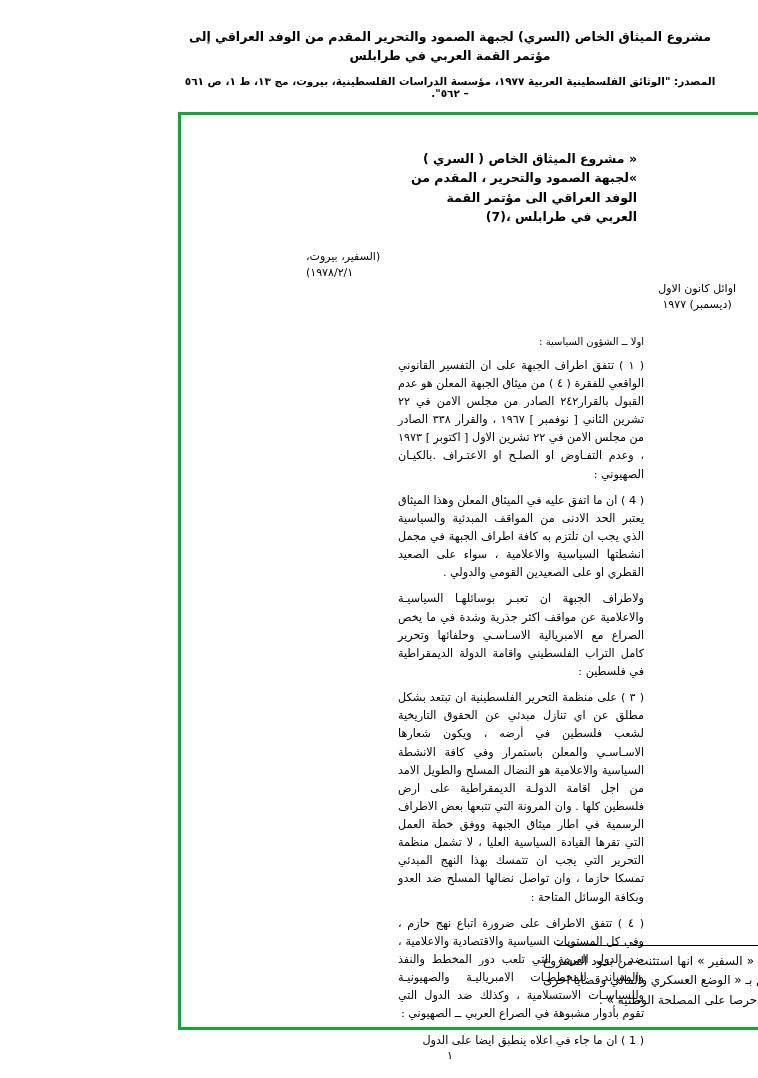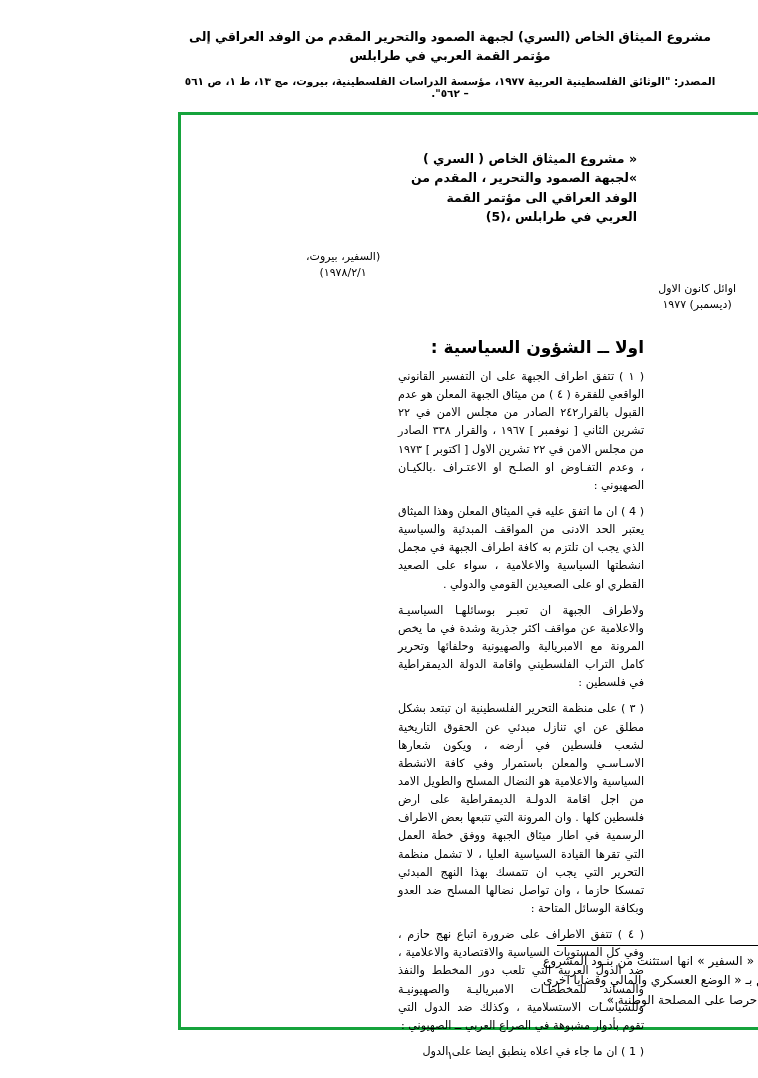--- a/index.html
+++ b/index.html
@@ -84,35 +84,35 @@
     display: flex;
     flex-direction: row;
     justify-content: space-between;
     margin: 22px auto 0 auto;
     width: 430px;
     font-size: 11px;
     line-height: 1.5;
     color: #000;
   }
   .meta-right { text-align: center; margin-top: 32px; }
-  .meta-left  { text-align: center; }
+  .meta-left  { text-align: left; }
 
   
   .body-col {
     width: 246px;
     margin: 20px auto 0 auto;
     text-align: justify;
     text-align-last: right;
     font-size: 11.2px;
     line-height: 1.62;
     color: #000;
   }
   .section-heading {
-    font-weight: bold;
-    font-size: 17px;
+    font-weight: normal;
+    font-size: 10px;
     margin-bottom: 7px;
     text-align: right;
   }
   .para {
     margin: 4px 0 8px 0;
     text-indent: 0;
   }
 
   
   .footnote-wrap {
@@ -153,38 +153,38 @@
 <div class="page">
 
   <div class="header">
     <div class="header-title">مشروع الميثاق الخاص (السري) لجبهة الصمود والتحرير المقدم من الوفد العراقي إلى مؤتمر القمة العربي في طرابلس</div>
     <div class="header-source">المصدر: "الوثائق الفلسطينية العربية ١٩٧٧، مؤسسة الدراسات الفلسطينية، بيروت، مج ١٣، ط ١، ص ٥٦١ – ٥٦٢".</div>
   </div>
 
   <div class="frame">
     <div class="frame-inner">
 
-      <div class="doc-title">« مشروع الميثاق الخاص ( السري ) »لجبهة الصمود والتحرير ، المقدم من الوفد العراقي الى مؤتمر القمة العربي في طرابلس ،(5)</div>
+      <div class="doc-title">« مشروع الميثاق الخاص ( السري ) »لجبهة الصمود والتحرير ، المقدم من الوفد العراقي الى مؤتمر القمة العربي في طرابلس ،(7)</div>
 
       <div class="meta-row">
         <div class="meta-right">
           <div>اوائل كانون الاول</div>
           <div>(ديسمبر) ١٩٧٧</div>
         </div>
         <div class="meta-left">
           <div>(السفير، بيروت،</div>
           <div>١٩٧٨/٢/١)</div>
         </div>
       </div>
 
       <div class="body-col">
         <div class="section-heading">اولا ــ الشؤون السياسية :</div>
         <p class="para">( ١ ) تتفق اطراف الجبهة على ان التفسير القانوني الواقعي للفقرة ( ٤ ) من ميثاق الجبهة المعلن هو عدم القبول بالقرار٢٤٢ الصادر من مجلس الامن في ٢٢ تشرين الثاني [ نوفمبر ] ١٩٦٧ ، والقرار ٣٣٨ الصادر من مجلس الامن في ٢٢ تشرين الاول [ اكتوبر ] ١٩٧٣ ، وعدم التفـاوض او الصلـح او الاعتـراف .بالكيـان الصهيوني :</p>
         <p class="para">( 4 ) ان ما اتفق عليه في الميثاق المعلن وهذا الميثاق يعتبر الحد الادنى من المواقف المبدئية والسياسية الذي يجب ان تلتزم به كافة اطراف الجبهة في مجمل انشطتها السياسية والاعلامية ، سواء على الصعيد القطري او على الصعيدين القومي والدولي .</p>
-        <p class="para">ولاطراف الجبهة ان تعبـر بوسائلهـا السياسيـة والاعلامية عن مواقف اكثر جذرية وشدة في ما يخص المرونة مع الامبريالية والصهيونية وحلفائها وتحرير كامل التراب الفلسطيني واقامة الدولة الديمقراطية في فلسطين :</p>
+        <p class="para">ولاطراف الجبهة ان تعبـر بوسائلهـا السياسيـة والاعلامية عن مواقف اكثر جذرية وشدة في ما يخص الصراع مع الامبريالية الاسـاسـي وحلفائها وتحرير كامل التراب الفلسطيني واقامة الدولة الديمقراطية في فلسطين :</p>
         <p class="para">( ٣ ) على منظمة التحرير الفلسطينية ان تبتعد بشكل مطلق عن اي تنازل مبدئي عن الحقوق التاريخية لشعب فلسطين في أرضه ، ويكون شعارها الاسـاسـي والمعلن باستمرار وفي كافة الانشطة السياسية والاعلامية هو النضال المسلح والطويل الامد من اجل اقامة الدولـة الديمقراطية على ارض فلسطين كلها . وان المرونة التي تتبعها بعض الاطراف الرسمية في اطار ميثاق الجبهة ووفق خطة العمل التي تقرها القيادة السياسية العليا ، لا تشمل منظمة التحرير التي يجب ان تتمسك بهذا النهج المبدئي تمسكا حازما ، وان تواصل نضالها المسلح ضد العدو وبكافة الوسائل المتاحة :</p>
         <p class="para">( ٤ ) تتفق الاطراف على ضرورة اتباع نهج حازم ، وفي كل المستويات السياسية والاقتصادية والاعلامية ، ضد الدول العربية التي تلعب دور المخطط والنفذ والمساند للمخططـات الامبرياليـة والصهيونيـة وللسياسـات الاستسلامية ، وكذلك ضد الدول التي تقوم بأدوار مشبوهة في الصراع العربي ــ الصهيوني :</p>
         <p class="para">( 1 ) ان ما جاء في اعلاه ينطبق ايضا على الدول</p>
       </div>
 
       <div class="footnote-wrap">
         <div class="footnote-rule"></div>
         <div class="footnote">(١) ذكرت « السفير » انها استثنت من بنـود المشروع ثلاثة تتعلق بـ « الوضع العسكري والمالي وقضايا اخرى حساسة ، حرصا على المصلحة الوطنية » .</div>
       </div>
 

